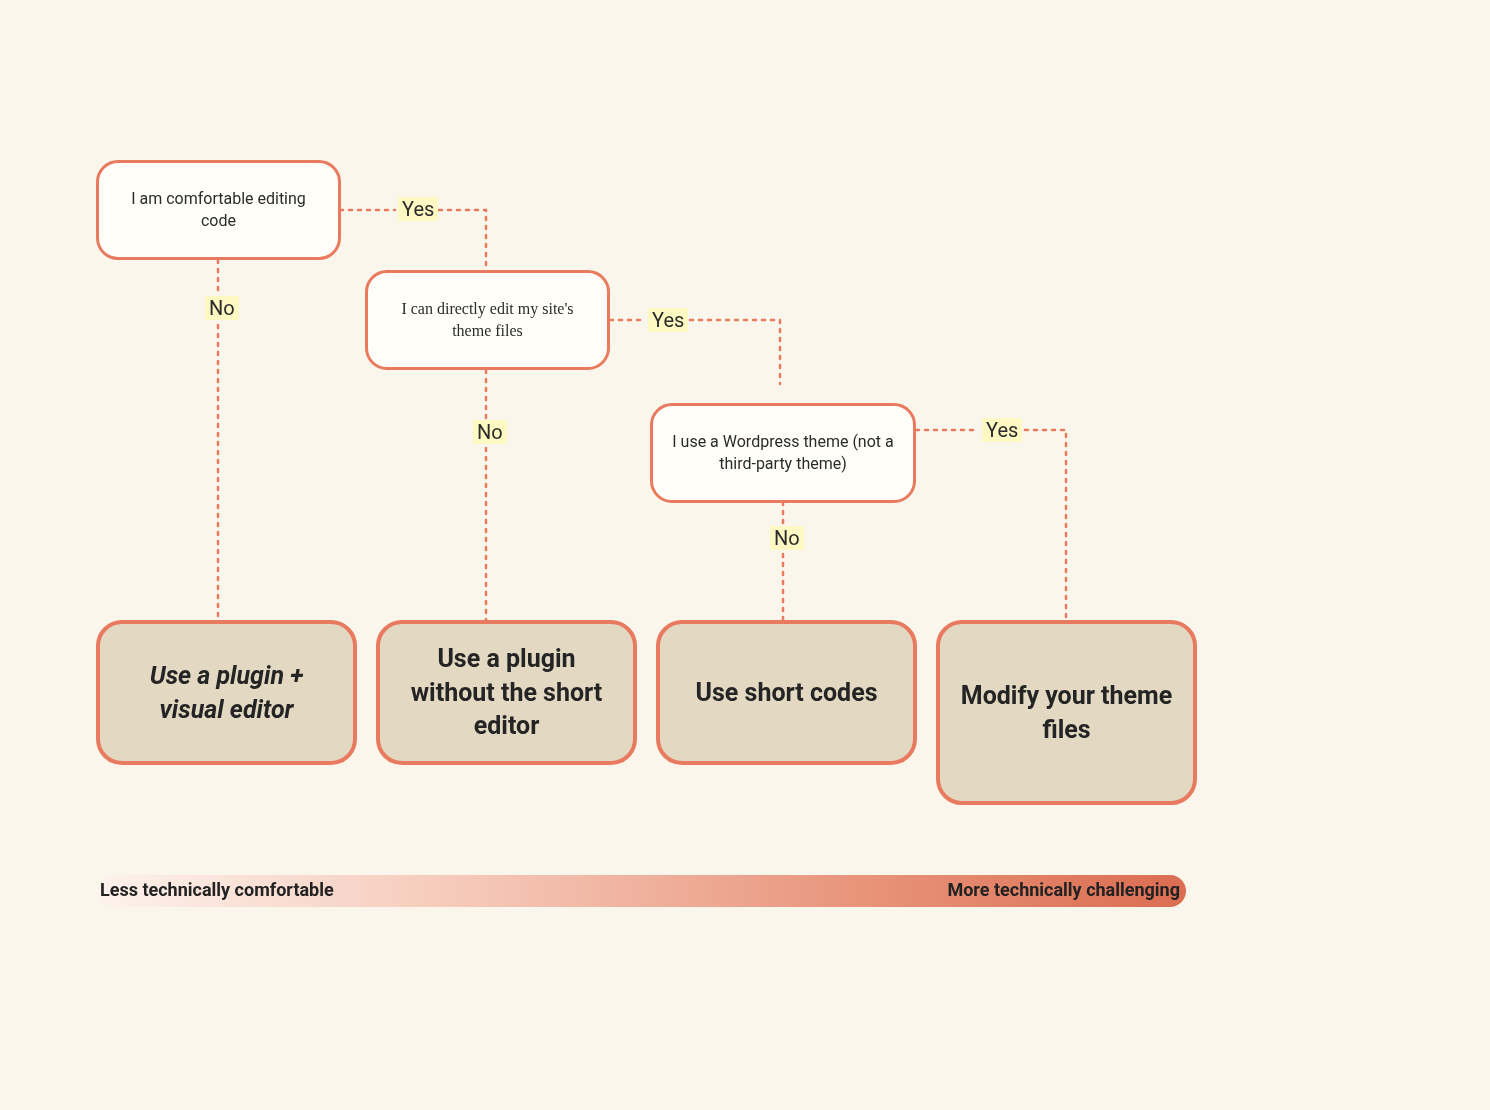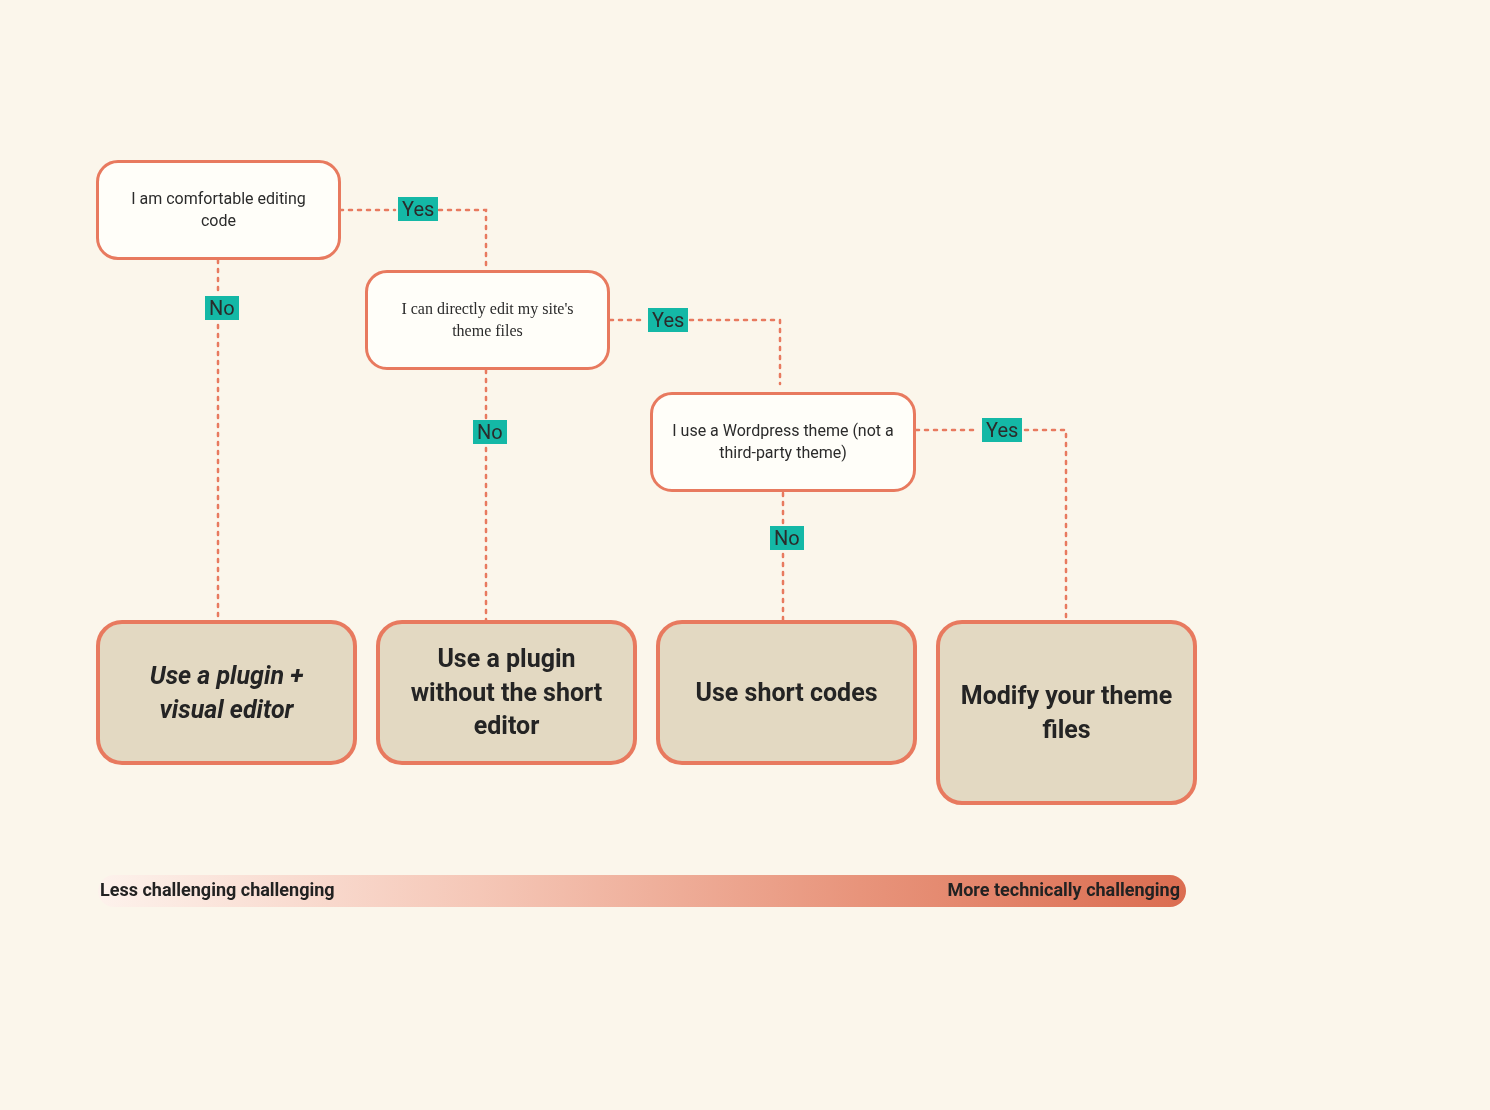--- a/index.html
+++ b/index.html
@@ -45,21 +45,21 @@
     font-size: 25px;
     font-weight: 700;
     line-height: 1.35;
     padding: 14px 18px;
     color: #242424;
   }
   .label {
     position: absolute;
     font-size: 20px;
     color: #2b2b2b;
-    background: #14b8a6;
+    background: #fef9c3;
     padding: 0 4px;
   }
   .gradient-bar {
     position: absolute;
     left: 98px;
     top: 875px;
     width: 1088px;
     height: 32px;
     border-radius: 16px;
     background: linear-gradient(to right, #fdf2ec 0%, #f5c7b7 35%, #e8947b 70%, #db6d51 100%);
@@ -110,21 +110,21 @@
   </div>
   <div class="label" style="left:398px; top:197px;">Yes</div>
   <div class="label" style="left:205px; top:296px;">No</div>
 
   <div class="question" style="left:365px; top:270px; width:245px; height:100px;font-family:Liberation Serif, serif;">
     <span>I can directly edit my site's theme files</span>
   </div>
   <div class="label" style="left:648px; top:308px;">Yes</div>
   <div class="label" style="left:473px; top:420px;">No</div>
 
-  <div class="question" style="left:650px; top:392px; width:266px; height:100px;">
+  <div class="question" style="left:650px; top:403px; width:266px; height:100px;">
     <span>I use a Wordpress theme (not a third-party theme)</span>
   </div>
   <div class="label" style="left:982px; top:418px;">Yes</div>
   <div class="label" style="left:770px; top:526px;">No</div>
 
   <div class="outcome" style="left:96px; top:620px; width:261px; height:145px;font-style:italic;">
     <span>Use a plugin + visual editor</span>
   </div>
 
   <div class="outcome" style="left:376px; top:620px; width:261px; height:145px;">
@@ -133,16 +133,16 @@
 
   <div class="outcome" style="left:656px; top:620px; width:261px; height:145px;">
     <span>Use short codes</span>
   </div>
 
   <div class="outcome" style="left:936px; top:620px; width:261px; height:185px;">
     <span>Modify your theme files</span>
   </div>
 
   <div class="gradient-bar"></div>
-  <div class="grad-label" style="left:100px;">Less challenging challenging</div>
+  <div class="grad-label" style="left:100px;">Less technically comfortable</div>
   <div class="grad-label" style="right:310px;">More technically challenging</div>
 
 </div>
 
 </body></html>

